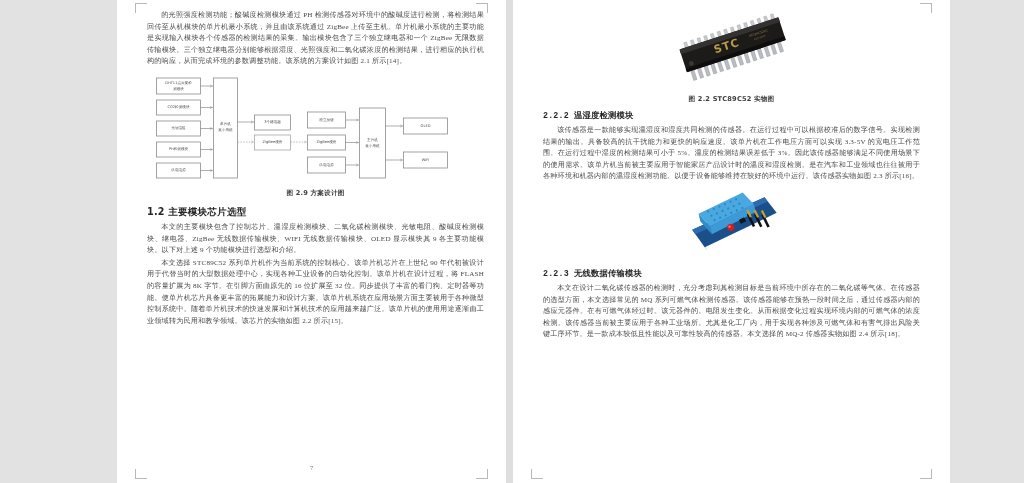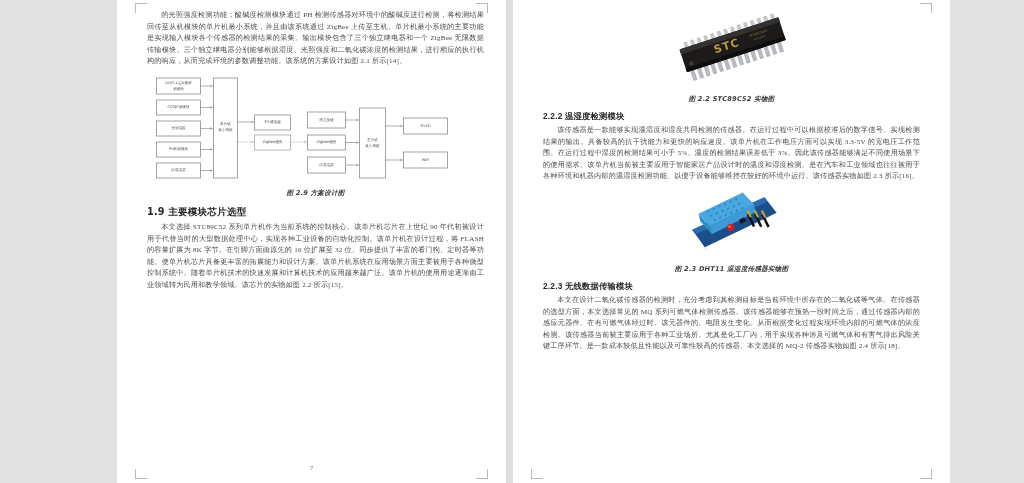--- a/index.html
+++ b/index.html
@@ -83,32 +83,31 @@
     letter-spacing: 0.2px;
     font-family: "DejaVu Sans", "Liberation Sans", sans-serif;
   }
   h3.subsec {
     margin: 6px 0 3px 0;
     font-size: 8.3px;
     line-height: 12px;
     font-weight: bold;
     color: #262626;
     letter-spacing: 0.2px;
-    font-family: Liberation Sans, sans-serif;
+    font-family: Liberation Mono, monospace;
   }
 
   .figcaption {
     text-align: center;
     font-size: 6.6px;
     font-weight: bold;
     color: #3d3d3d;
     margin: 3px 0 2px 0;
     letter-spacing: 0.2px;
     font-family: "DejaVu Sans", "Liberation Sans", sans-serif;
-    font-style: italic;
   }
 
   .page-number {
     position: absolute;
     bottom: 12px;
     left: 0;
     right: 0;
     text-align: center;
     font-size: 6.5px;
     color: #6b6b6b;
@@ -269,21 +268,22 @@
           </g>
           <g>
             <rect class="dgm-box" x="253" y="78" width="44" height="16"></rect>
             <text class="dgm-label" x="275" y="86">WIFI</text>
           </g>
         </svg>
       </div>
 
       <div class="figcaption">图 2.9  方案设计图</div>
 
-      <h2 class="sec">1.9 主要模块芯片选型</h2>
+      <h2 class="sec">1.2 主要模块芯片选型</h2>
+      <p class="para">本文的主要模块包含了控制芯片、温湿度检测模块、二氧化碳检测模块、光敏电阻、酸碱度检测模块、继电器、ZigBee 无线数据传输模块、WIFI 无线数据传输模块、OLED 显示模块其 9 各主要功能模块。以下对上述 9 个功能模块进行选型和介绍。</p>
 
       <p class="para">本文选择 STC89C52 系列单片机作为当前系统的控制核心。该单片机芯片在上世纪 90 年代初被设计用于代替当时的大型数据处理中心，实现各种工业设备的自动化控制。该单片机在设计过程，将 FLASH 的容量扩展为 8K 字节。在引脚方面由原先的 16 位扩展至 32 位。同步提供了丰富的看门狗、定时器等功能。使单片机芯片具备更丰富的拓展能力和设计方案。该单片机系统在应用场景方面主要被用于各种微型控制系统中。随着单片机技术的快速发展和计算机技术的应用越来越广泛。该单片机的使用用途逐渐由工业领域转为民用和教学领域。该芯片的实物如图 2.2 所示[15]。</p>
 
       <div class="page-number">7</div>
     </div>
   </div>
 
   <div class="gutter-mid"></div>
 
   <div class="page page-right">
@@ -392,21 +392,20 @@
               <rect x="84" y="30" width="2.2" height="8" fill="#c9a227" transform="rotate(-12 85 34)"></rect>
               <rect x="91" y="36" width="2.6" height="14" fill="#111214" transform="rotate(-12 92 43)"></rect>
               <rect x="91" y="32" width="2.2" height="8" fill="#c9a227" transform="rotate(-12 92 36)"></rect>
               <rect x="98" y="38" width="2.6" height="14" fill="#111214" transform="rotate(-12 99 45)"></rect>
               <rect x="98" y="34" width="2.2" height="8" fill="#c9a227" transform="rotate(-12 99 38)"></rect>
             </g>
           </g>
         </svg>
       </div>
 
-      <div class="figcaption">图 2.3 DHT11 温湿度传感器实物图</div>
 
       <h3 class="subsec">2.2.3 无线数据传输模块</h3>
       <p class="para">本文在设计二氧化碳传感器的检测时，充分考虑到其检测目标是当前环境中所存在的二氧化碳等气体。在传感器的选型方面，本文选择常见的 MQ 系列可燃气体检测传感器。该传感器能够在预热一段时间之后，通过传感器内部的感应元器件。在有可燃气体经过时。该元器件的。电阻发生变化。从而根据变化过程实现环境内部的可燃气体的浓度检测。该传感器当前被主要应用于各种工业场所。尤其是化工厂内，用于实现各种涉及可燃气体和有害气排出风险关键工序环节。是一款成本较低且性能以及可靠性较高的传感器。本文选择的 MQ-2 传感器实物如图 2.4 所示[18]。</p>
     </div>
   </div>
 
   <div class="gutter-right"></div>
 </div>
 
 </body></html>

